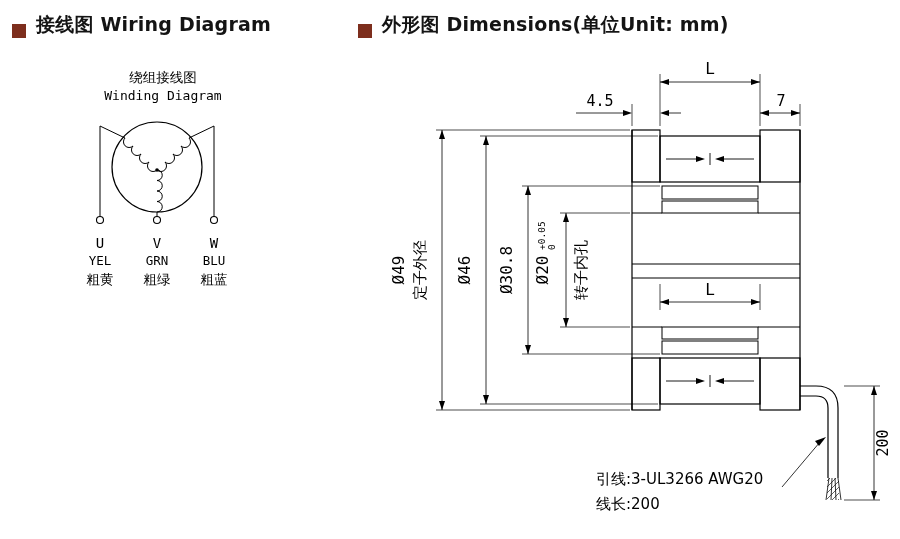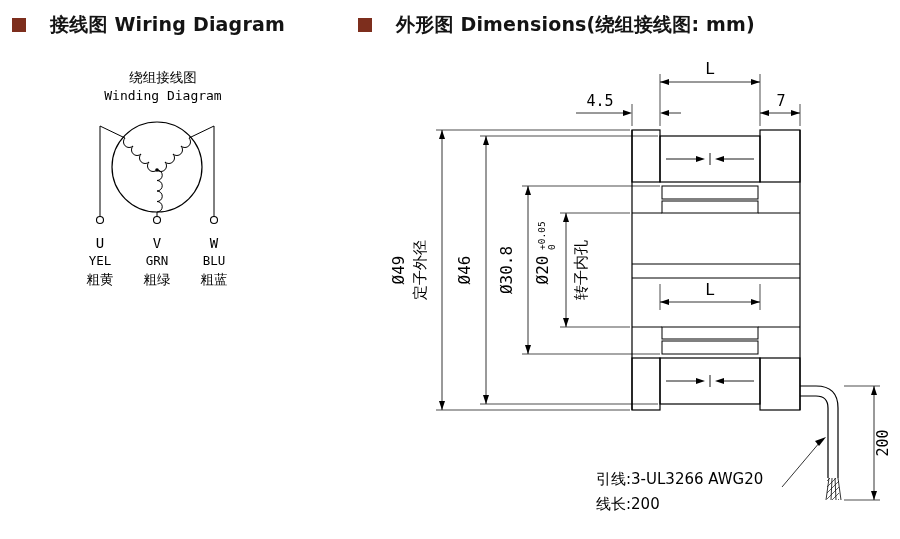--- a/index.html
+++ b/index.html
@@ -1,38 +1,38 @@
 <!DOCTYPE html>
 <html><head>
 <meta charset="utf-8">
 <style>
   *{margin:0;padding:0;box-sizing:border-box}
   html,body{width:900px;height:539px}
   body{background:#ffffff;position:relative;overflow:hidden;
        font-family:"DejaVu Sans","Liberation Sans",sans-serif;color:#111}
-  .hdr{position:absolute;display:flex;align-items:center;gap:24px;
+  .hdr{position:absolute;display:flex;align-items:flex-end;gap:10px;
        font-weight:bold;font-size:19px;letter-spacing:.2px;color:#141414}
   .hdr-left{left:12px;top:12px}
   .hdr-right{left:358px;top:12px}
   .bullet{width:14px;height:14px;display:inline-block;background:#7d2e1d;flex:0 0 auto}
   svg.drawing{position:absolute;left:0;top:0}
   svg text{font-family:"DejaVu Sans Mono","DejaVu Sans",sans-serif;fill:#000}
   svg text.zh{font-family:"DejaVu Sans","Liberation Sans",sans-serif}
   .ln{stroke:#000;fill:none}
 </style>
 </head>
 <body>
 
 <div class="hdr hdr-left">
   <span class="bullet" style="background-color: rgb(125, 46, 29);"></span>
   <span>接线图 Wiring Diagram</span>
 </div>
 <div class="hdr hdr-right">
   <span class="bullet" style="background-color: rgb(125, 46, 29);"></span>
-  <span>外形图 Dimensions(绕组接线图: mm)</span>
+  <span>外形图 Dimensions(单位Unit: mm)</span>
 </div>
 
 <svg class="drawing" width="900" height="539" viewBox="0 0 900 539">
   <defs>
     <pattern id="xhatch" width="7" height="7" patternUnits="userSpaceOnUse">
       <path d="M0,0 L7,7 M7,0 L0,7" stroke="#3a3a3a" stroke-width="0.8" fill="none"></path>
     </pattern>
     <pattern id="hatch45" width="6" height="6" patternUnits="userSpaceOnUse">
       <path d="M0,6 L6,0" stroke="#3a3a3a" stroke-width="0.8" fill="none"></path>
     </pattern>

